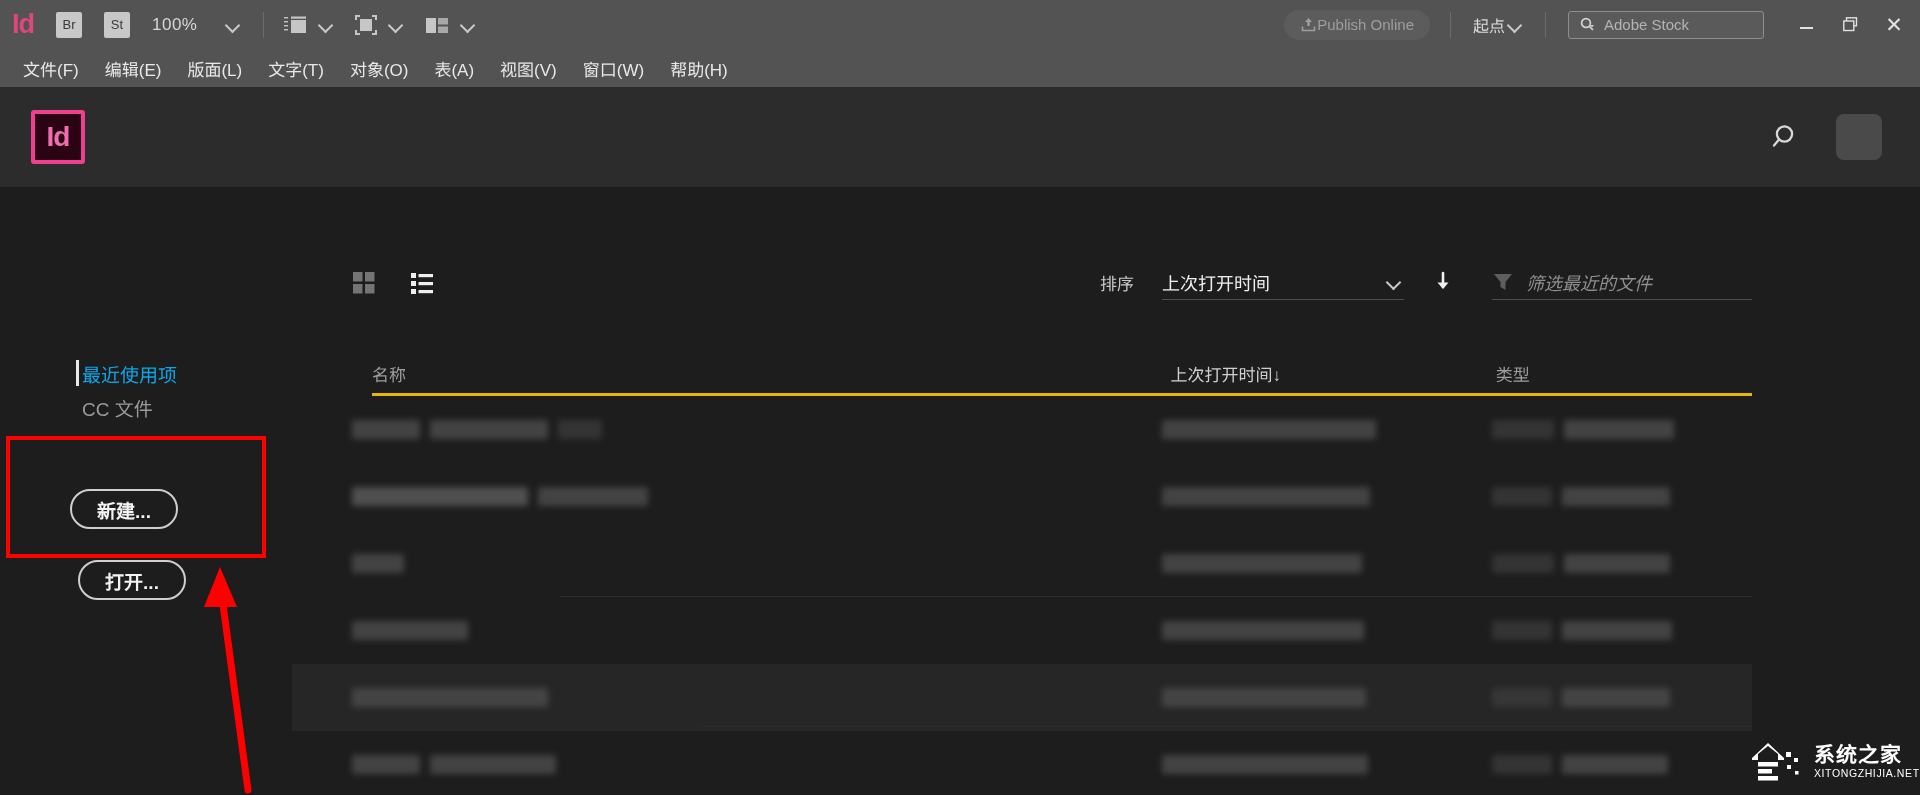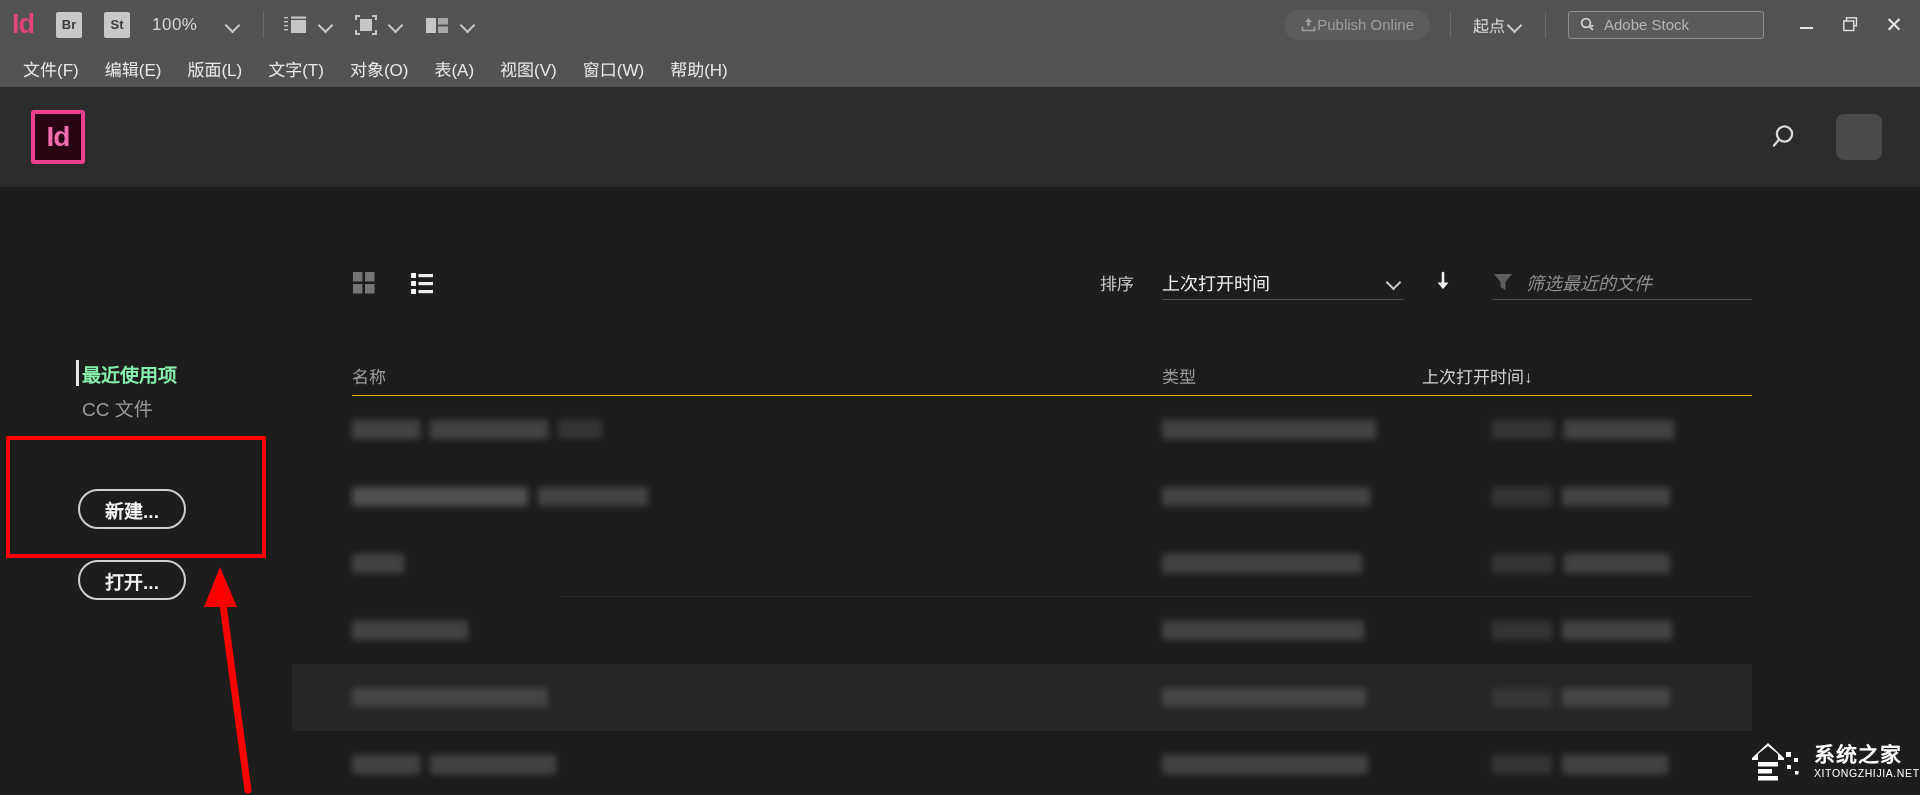--- a/index.html
+++ b/index.html
@@ -23,21 +23,21 @@
     width: 46px; height: 49px;
     display: flex; align-items: center; justify-content: center;
     color: #e0467c; font-size: 27px; font-weight: 700;
     letter-spacing: -1px; font-family: "Liberation Sans", sans-serif;
   }
   .tb-appbtn {
     width: 26px; height: 26px; margin-left: 10px;
     background: #c8c8c8; color: #3a3a3a;
     border-radius: 2px;
     display: flex; align-items: center; justify-content: center;
-    font-size: 13px; font-weight: 700;
+    font-size: 13px; font-weight: 400;
   }
   #st-btn { margin-left: 22px; }
   .zoom-val {
     margin-left: 22px; color: #d6d6d6; font-size: 17px; letter-spacing: .5px;
   }
   .chev {
     width: 20px; height: 20px; position: relative; display: inline-block;
   }
   .chev::before {
     content: ""; position: absolute; left: 4px; top: 5px;
@@ -137,41 +137,41 @@
     color: #8e8e8e; font-size: 18px; font-style: italic;
   }
 
   
   .sidebar { position: absolute; left: 0; top: 0; width: 330px; }
   .nav-item {
     position: relative; display: flex; align-items: center;
     height: 34px; padding-left: 82px;
     font-size: 19px; color: #9a9a9a; white-space: nowrap;
   }
-  .nav-item.active { color: #86efac; font-weight: 700; }
+  .nav-item.active { color: #0ea5e9; font-weight: 400; }
   .nav-item.active::before {
     content: ""; position: absolute; left: 76px; top: 4px;
     width: 3px; height: 26px; background: #e8e8e8;
   }
   #nav-recent { top: 0; }
   #nav-cc { }
   .nav-wrap { position: absolute; left: 0; top: 356px; }
 
   .pillbtn {
     width: 108px; height: 40px; border: 2px solid #cfcfcf; border-radius: 20px;
     color: #f2f2f2; font-size: 19px; font-weight: 700;
     display: flex; align-items: center; justify-content: center;
     background: transparent; white-space: nowrap;
   }
-  #btn-new { position: absolute; left: 78px; top: 489px; }
+  #btn-new { position: absolute; left: 70px; top: 489px; }
   #btn-open { position: absolute; left: 78px; top: 560px; }
 
   
   .table { position: absolute; left: 352px; top: 356px; width: 1400px; }
-  .thead { display: flex; align-items: flex-end; height: 40px; border-bottom: 1px solid #eab308; }
+  .thead { display: flex; align-items: flex-end; height: 40px; border-bottom: 3px solid #eab308; margin-left: 20px; }
   .th { color: #9d9d9d; font-size: 17px; padding-bottom: 7px; white-space: nowrap; }
   .th.c-name  { width: 810px; }
   .th.c-date  { width: 330px; color: #cfcfcf; }
   .th.c-type  { width: 260px; }
 
   .trow { display: flex; align-items: center; height: 67px; }
   .trow.selected { background: #262626; margin-left: -60px; padding-left: 60px; width: 1460px; }
   .cell { display: flex; align-items: center; gap: 10px; }
   .cell.c-name { width: 810px; }
   .cell.c-date { width: 330px; }
@@ -374,24 +374,24 @@
       <span>新建...</span>
     </div>
     <div class="pillbtn" id="btn-open">
       <span>打开...</span>
     </div>
   </div>
 
   <div class="table">
     <div class="thead">
       <div class="th c-name">名称</div>
-      <div class="th c-type">类型</div>
       <div class="th c-date">
         <span>上次打开时间</span><span>↓</span>
       </div>
+      <div class="th c-type">类型</div>
     </div>
 
     <div class="trow">
       <div class="cell c-name">
         <span class="blur" style="width:68px"></span>
           <span class="blur" style="width:118px"></span>
           <span class="blur dim" style="width:44px"></span>
       </div>
       <div class="cell c-date">
         <span class="blur" style="width:214px"></span>

